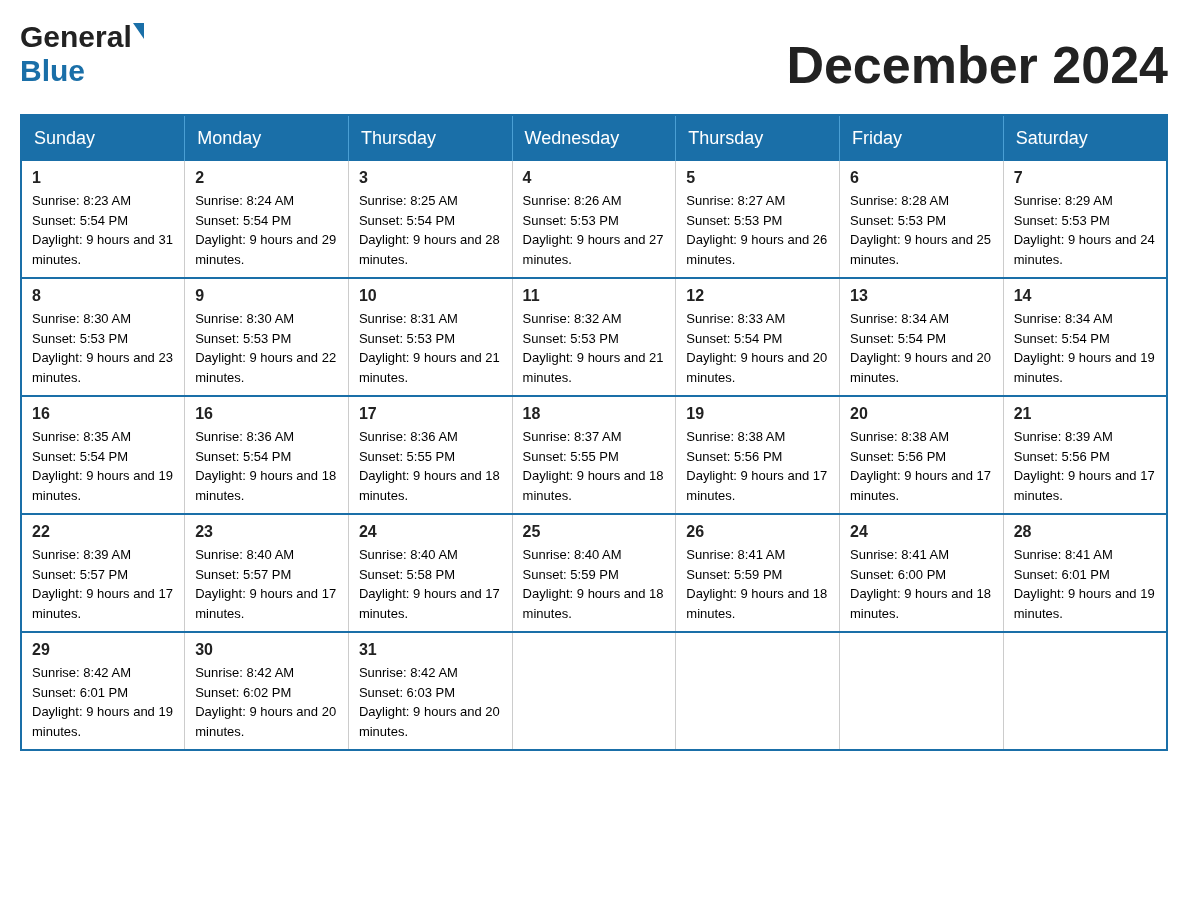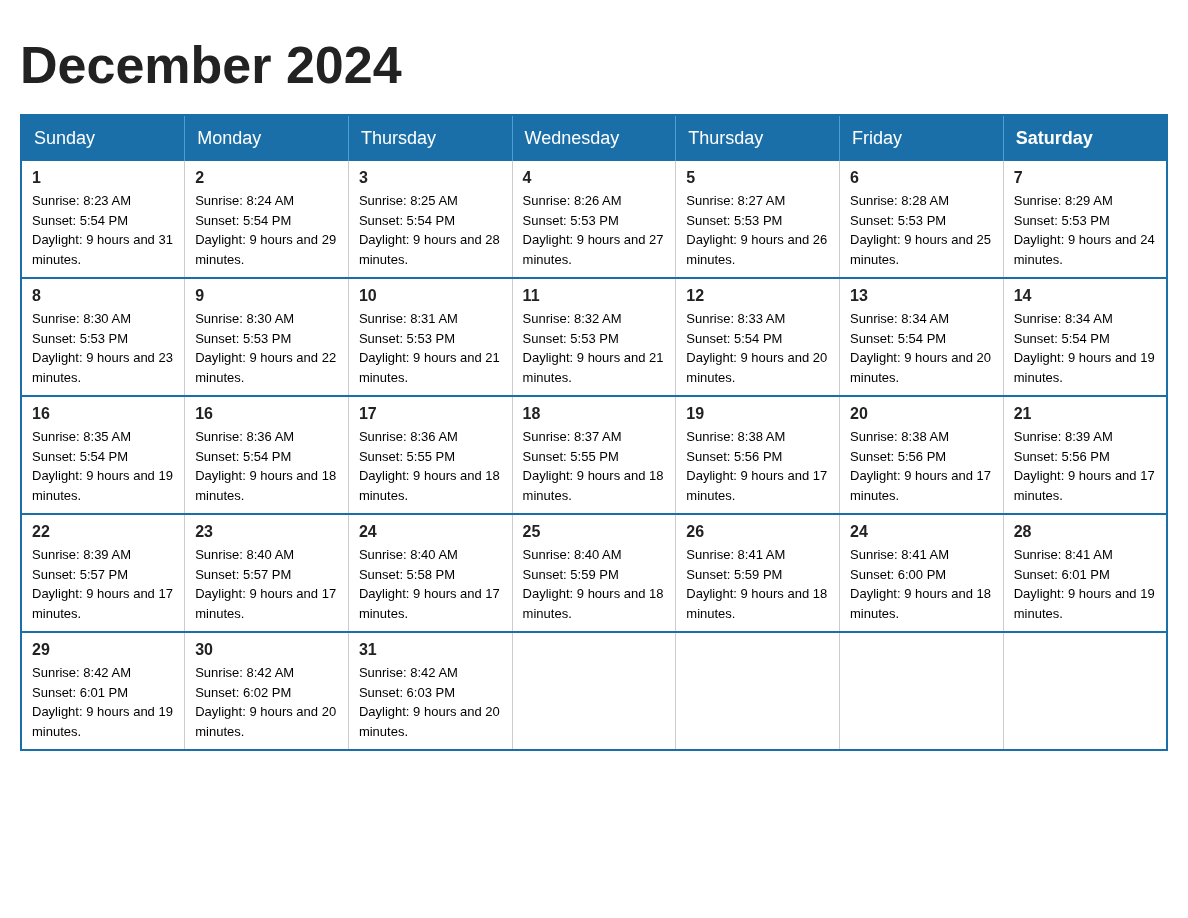--- a/index.html
+++ b/index.html
@@ -45,21 +45,20 @@
       background: #1a6fa8;
       color: #fff;
       padding: 12px 12px;
       text-align: left;
       font-size: 18px;
       font-weight: normal;
       border-right: 1px solid #4a9fd4;
     }
     .calendar th:last-child {
       border-right: none;
-      font-weight: bold;
     }
     .calendar td {
       vertical-align: top;
       padding: 8px 10px;
       border-right: 1px solid #ccc;
       border-bottom: 2px solid #1a6fa8;
       font-size: 13px;
       color: #333;
       width: 14.28%;
     }
@@ -107,20 +106,27 @@
     .logo-blue-text {
       color: #1a6fa8;
       font-size: 30px;
       font-weight: bold;
     }
   </style>
 </head>
 <body>
 
 <div class="header">
+  <div class="logo">
+    <div class="logo-wrapper">
+      <span class="logo-general">General</span>
+        <span class="logo-flag"></span>
+    </div>
+    <span class="logo-blue-text">Blue</span>
+  </div>
   <div class="title-section">
     <div class="month-title">December 2024</div>
   </div>
 </div>
 
 <table class="calendar">
   <thead>
     <tr id="header-row">
     <th>Sunday</th>
         <th>Monday</th>

